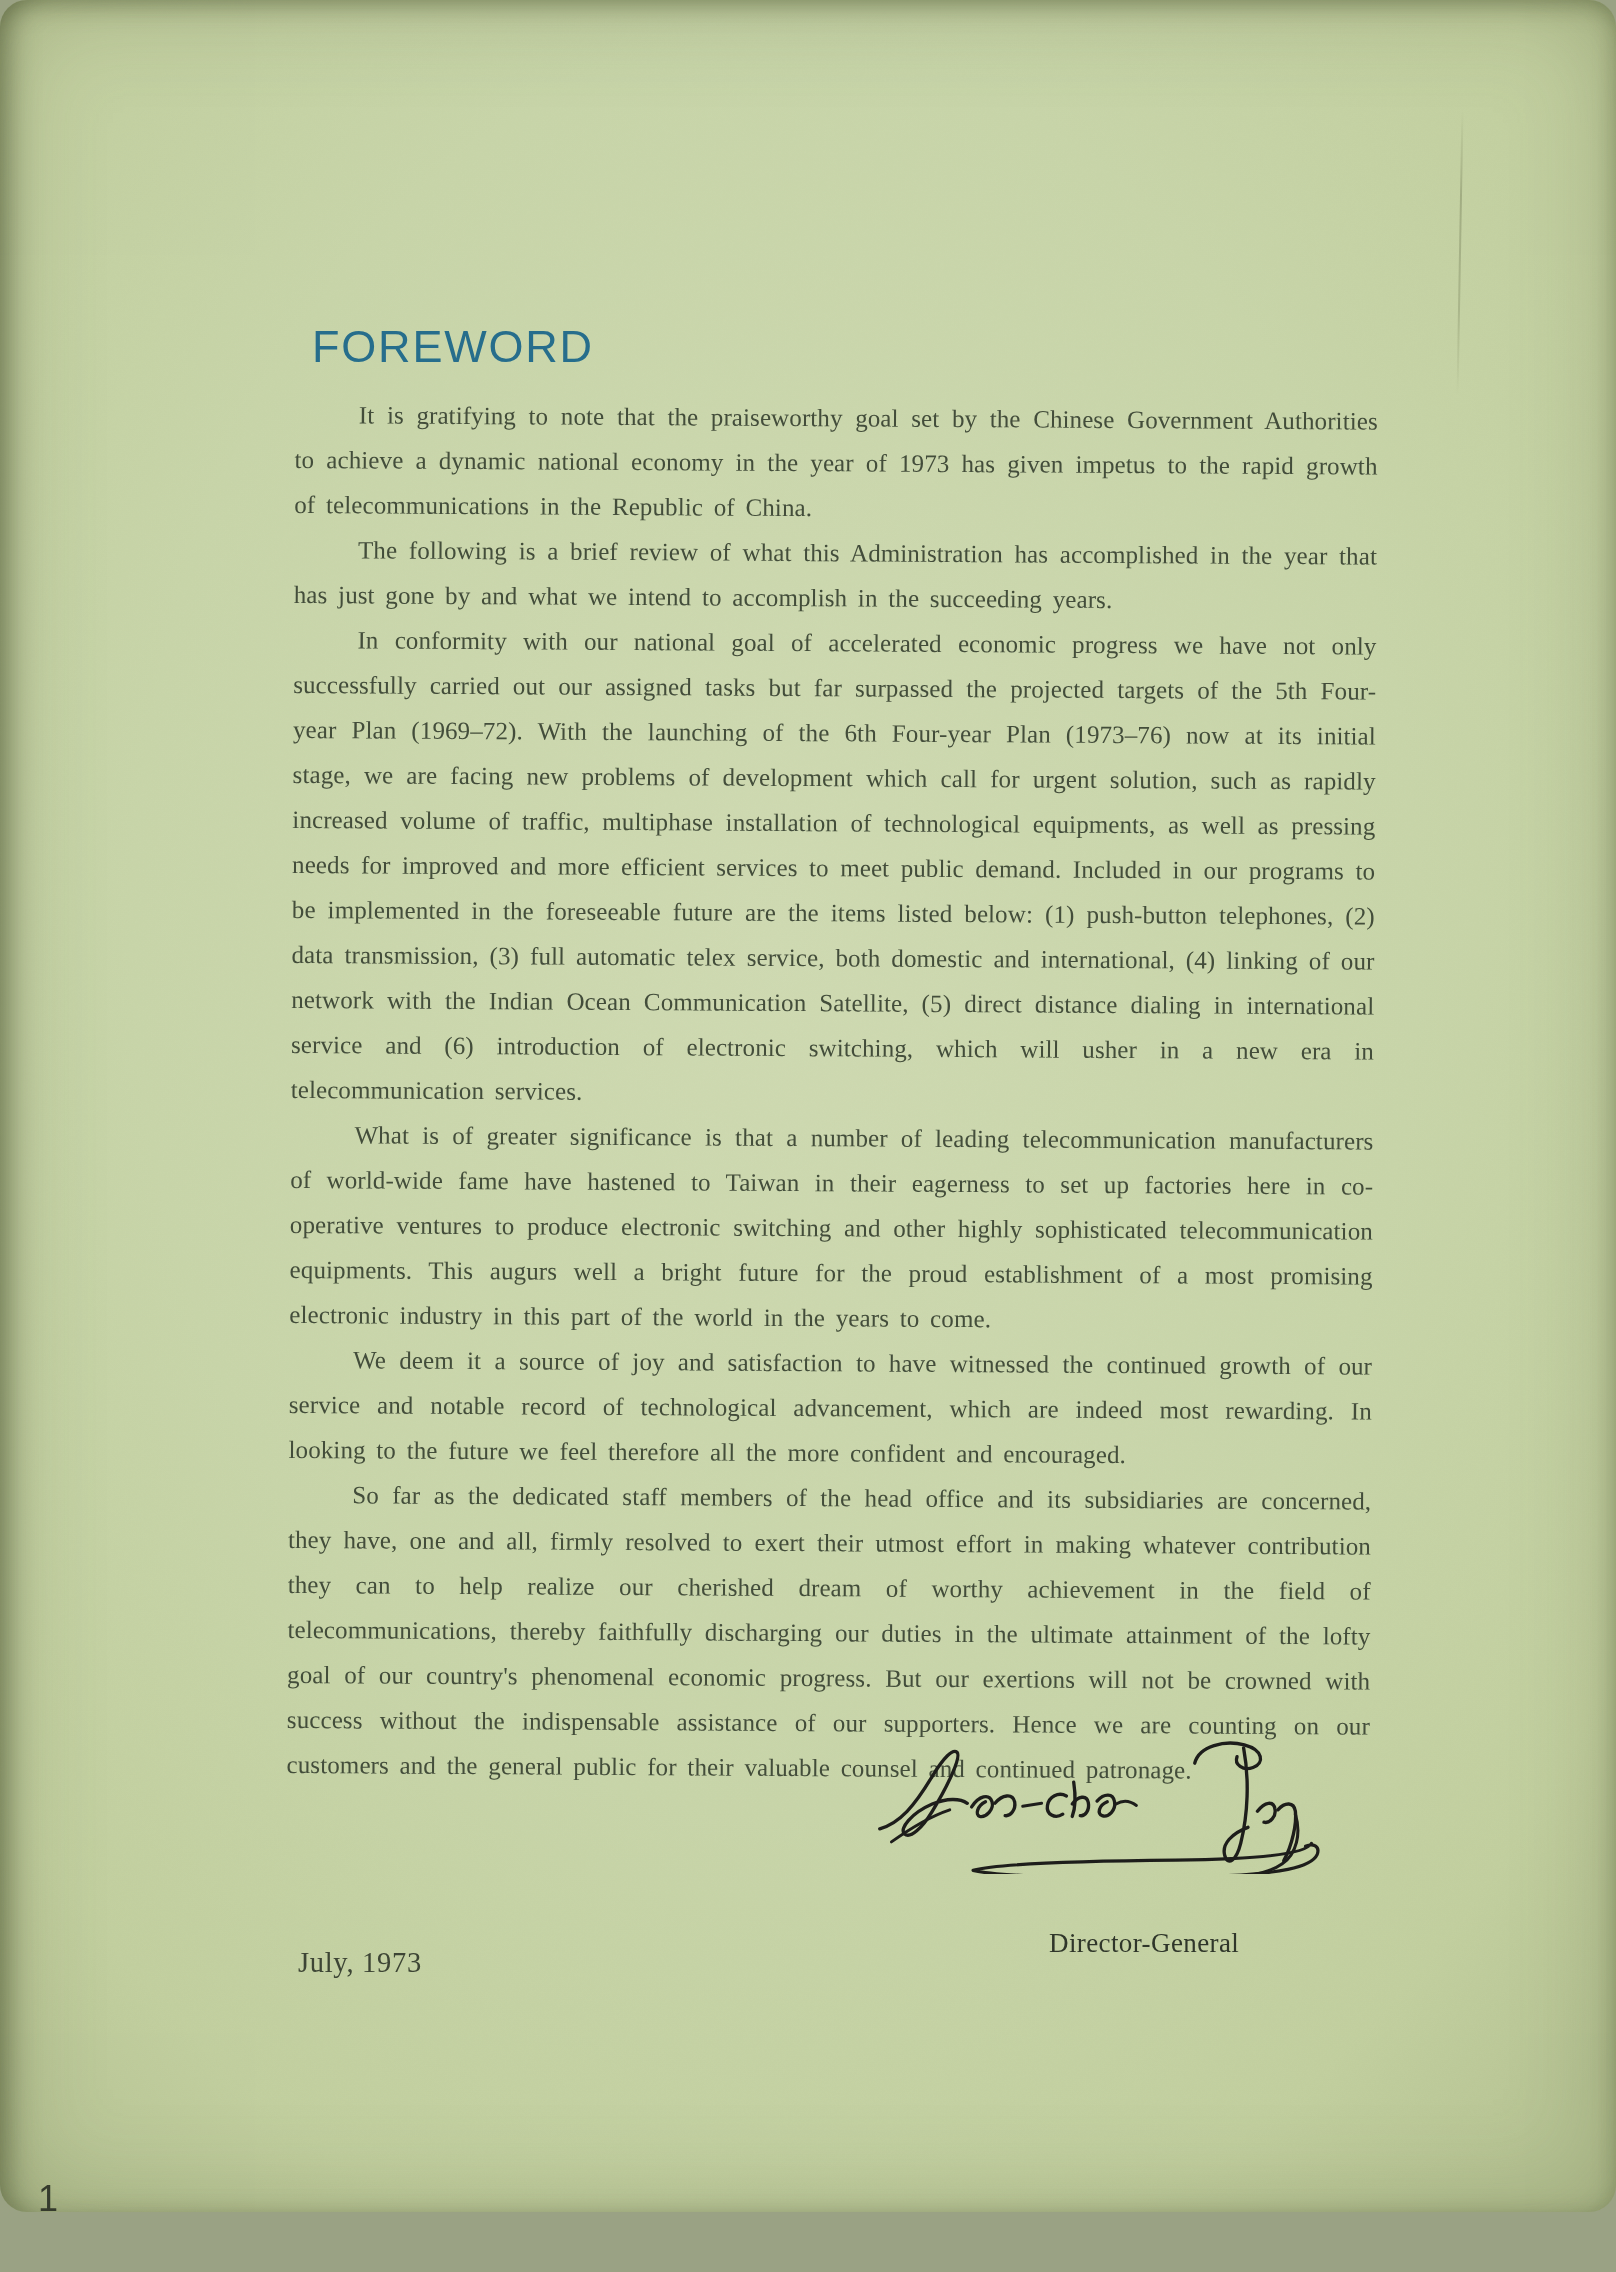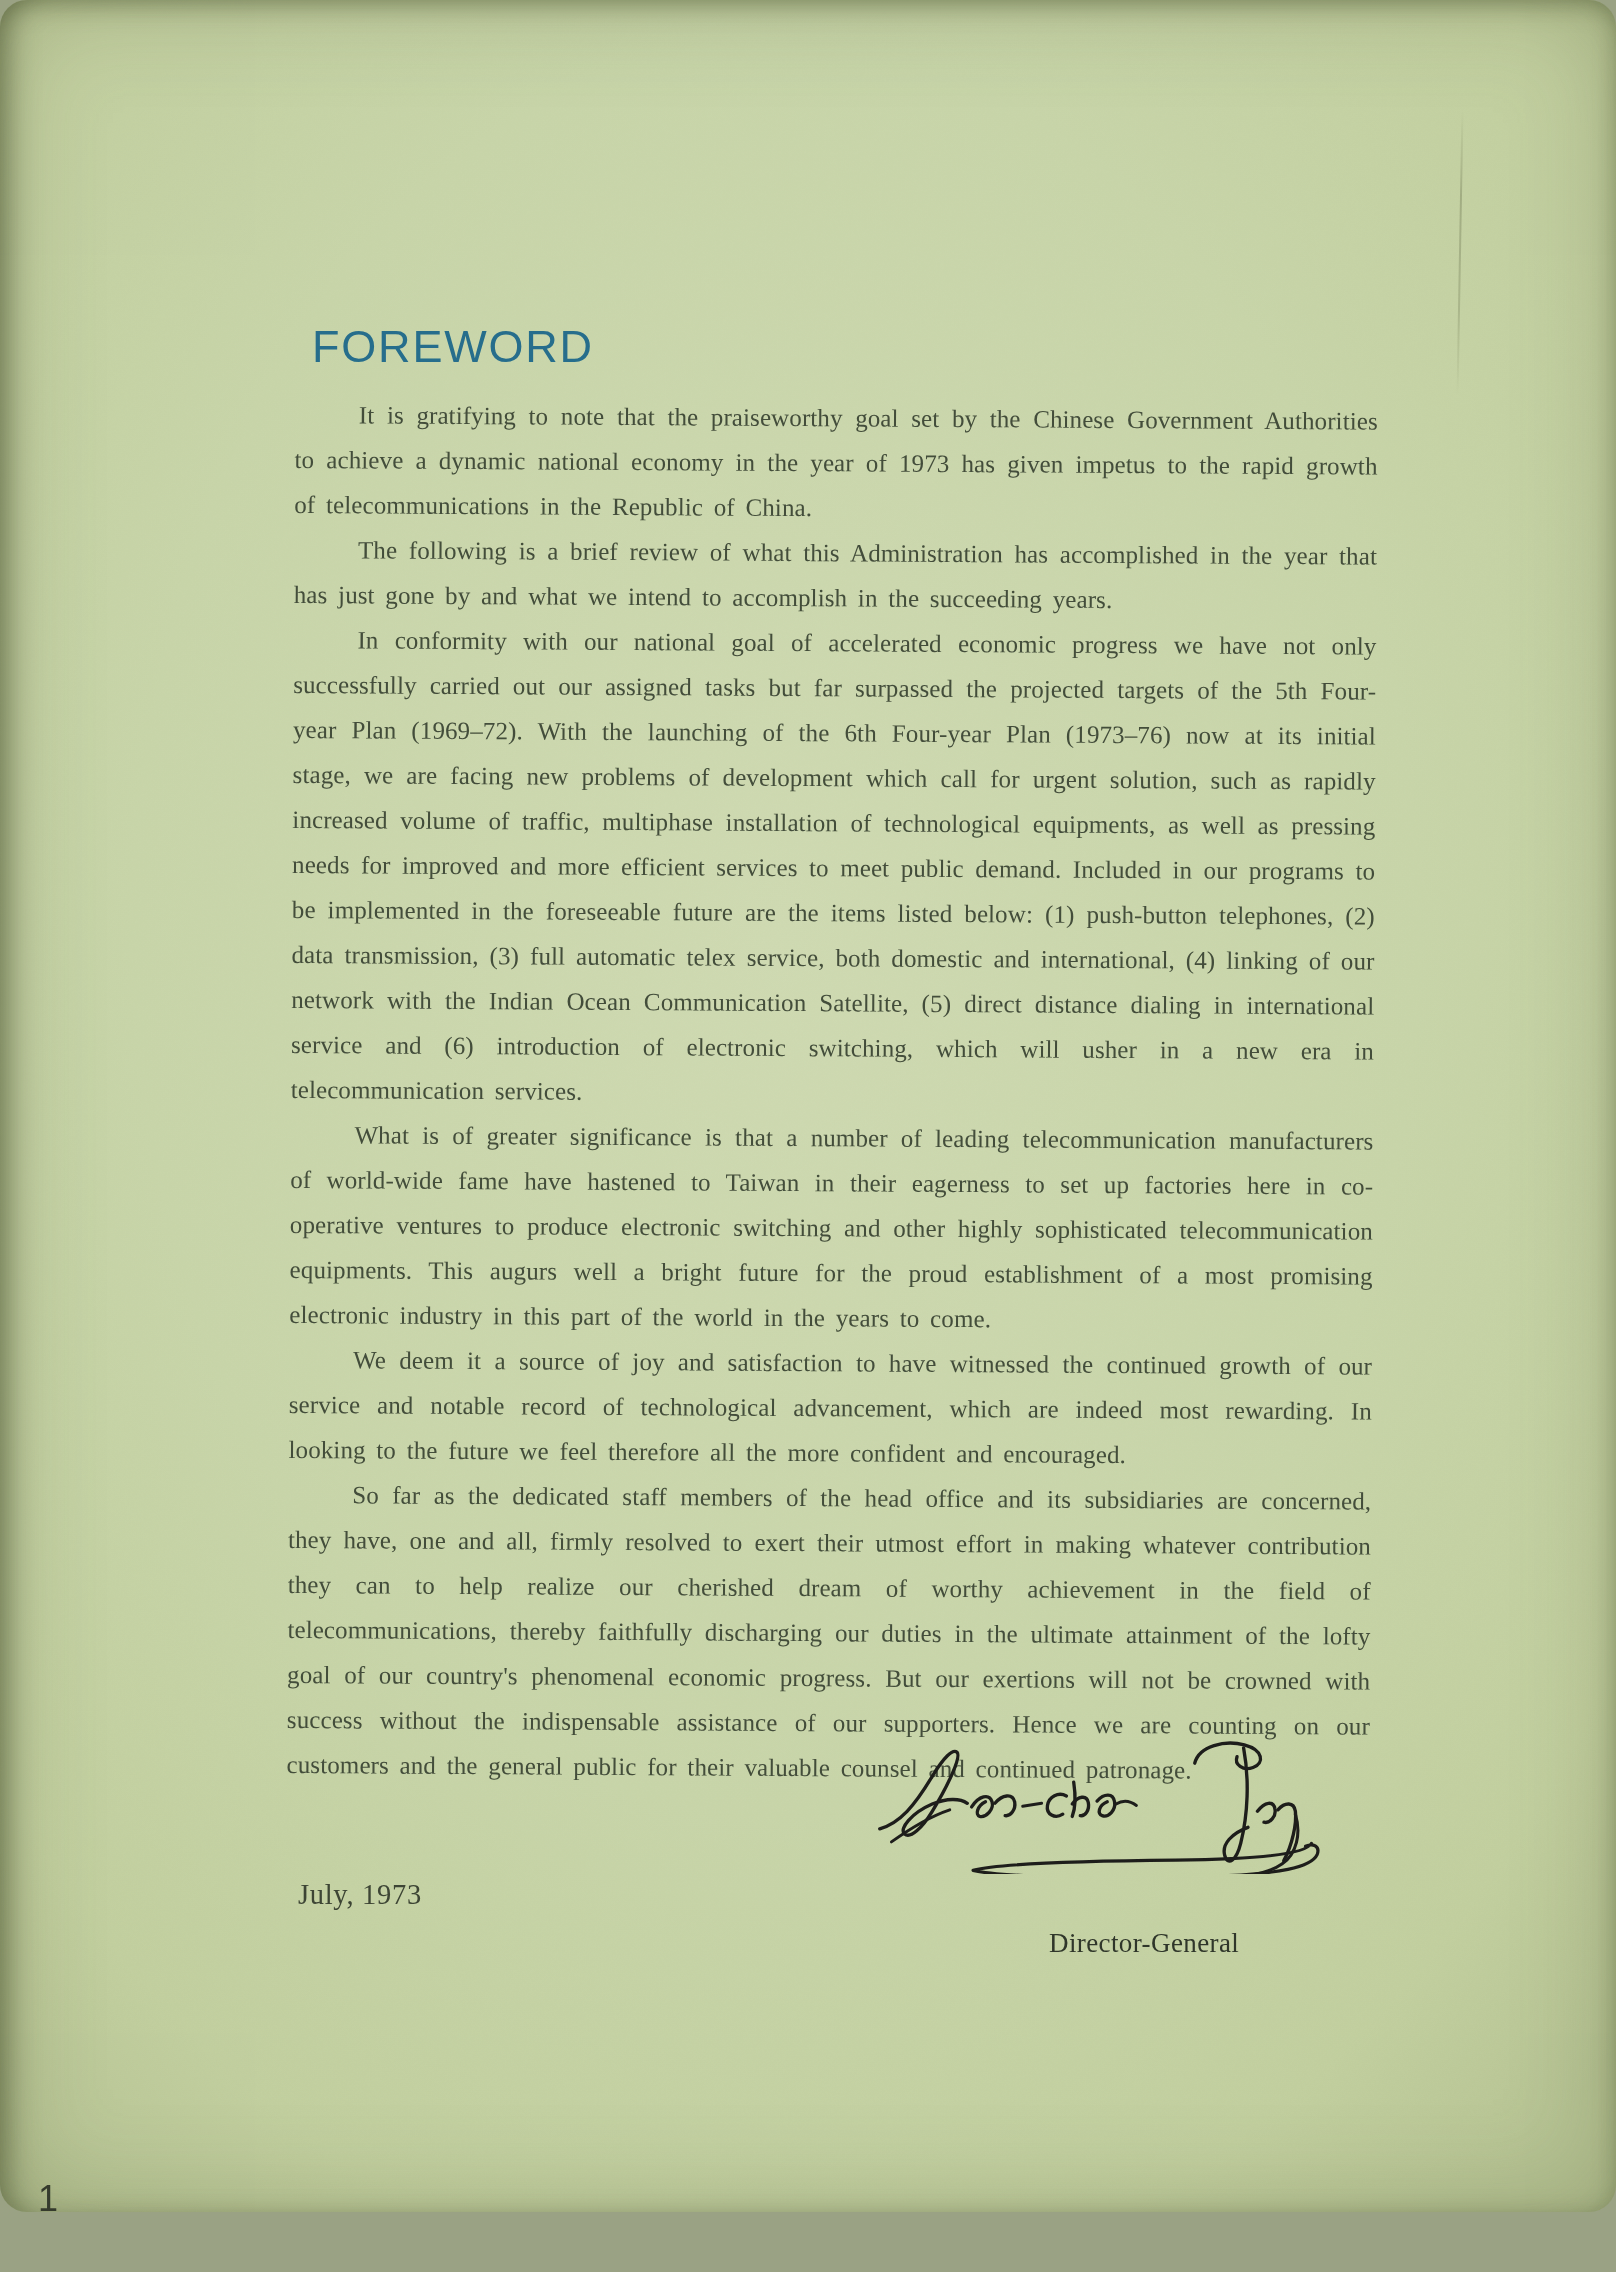--- a/index.html
+++ b/index.html
@@ -30,21 +30,21 @@
     transform:rotate(0.35deg); transform-origin:0 0;
   }
   .body-col p {
     margin:0;
     font-size:25px; line-height:45px;
     text-align:justify; text-indent:64px;
     word-spacing:4.4px; letter-spacing:0.1px;
     color:#424c3a;
   }
   .date-label {
-    position:absolute; left:298px; top:1879px;
+    position:absolute; left:298px; top:1947px;
     font-size:28.5px; color:#3c4434; letter-spacing:0.7px;
   }
   .signature { position:absolute; left:869px; top:1734px; width:459px; height:140px; }
   .signature svg { width:100%; height:100%; }
   .role-label {
     position:absolute; left:1049px; top:1928px;
     font-size:27px; color:#2e3529; letter-spacing:0.4px;
   }
   .page-number {
     position:absolute; left:38px; top:2178px;

